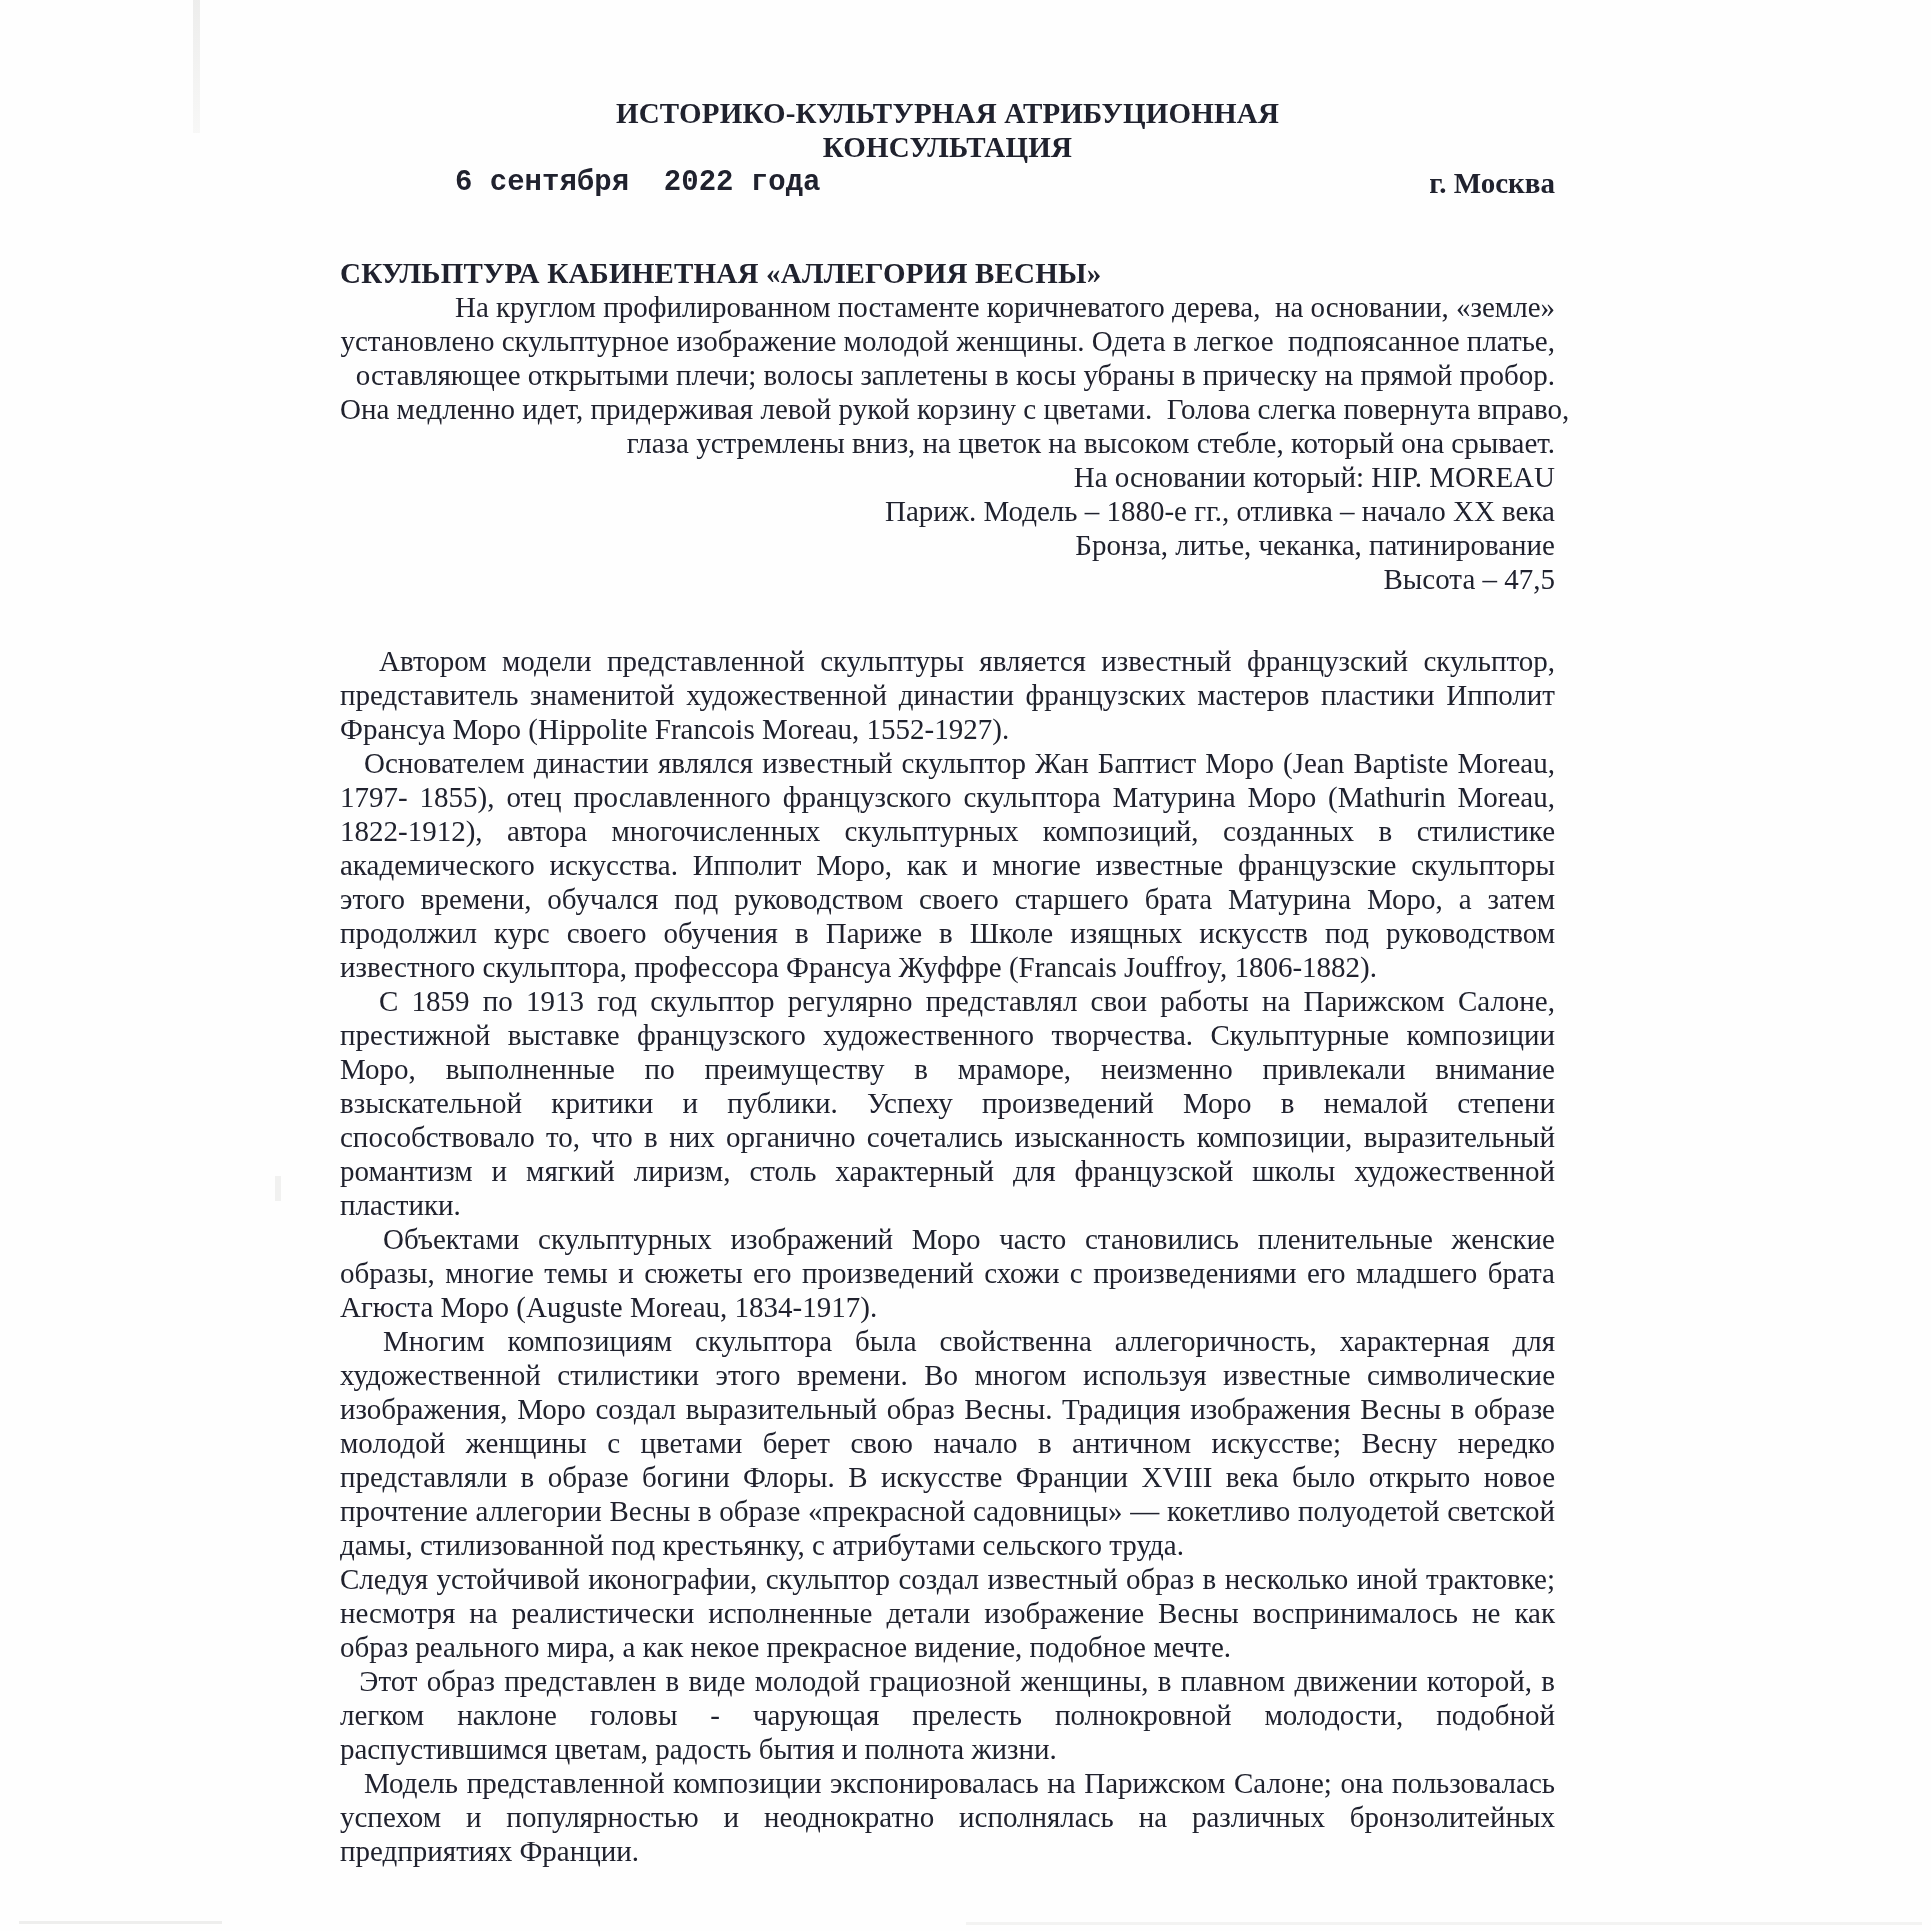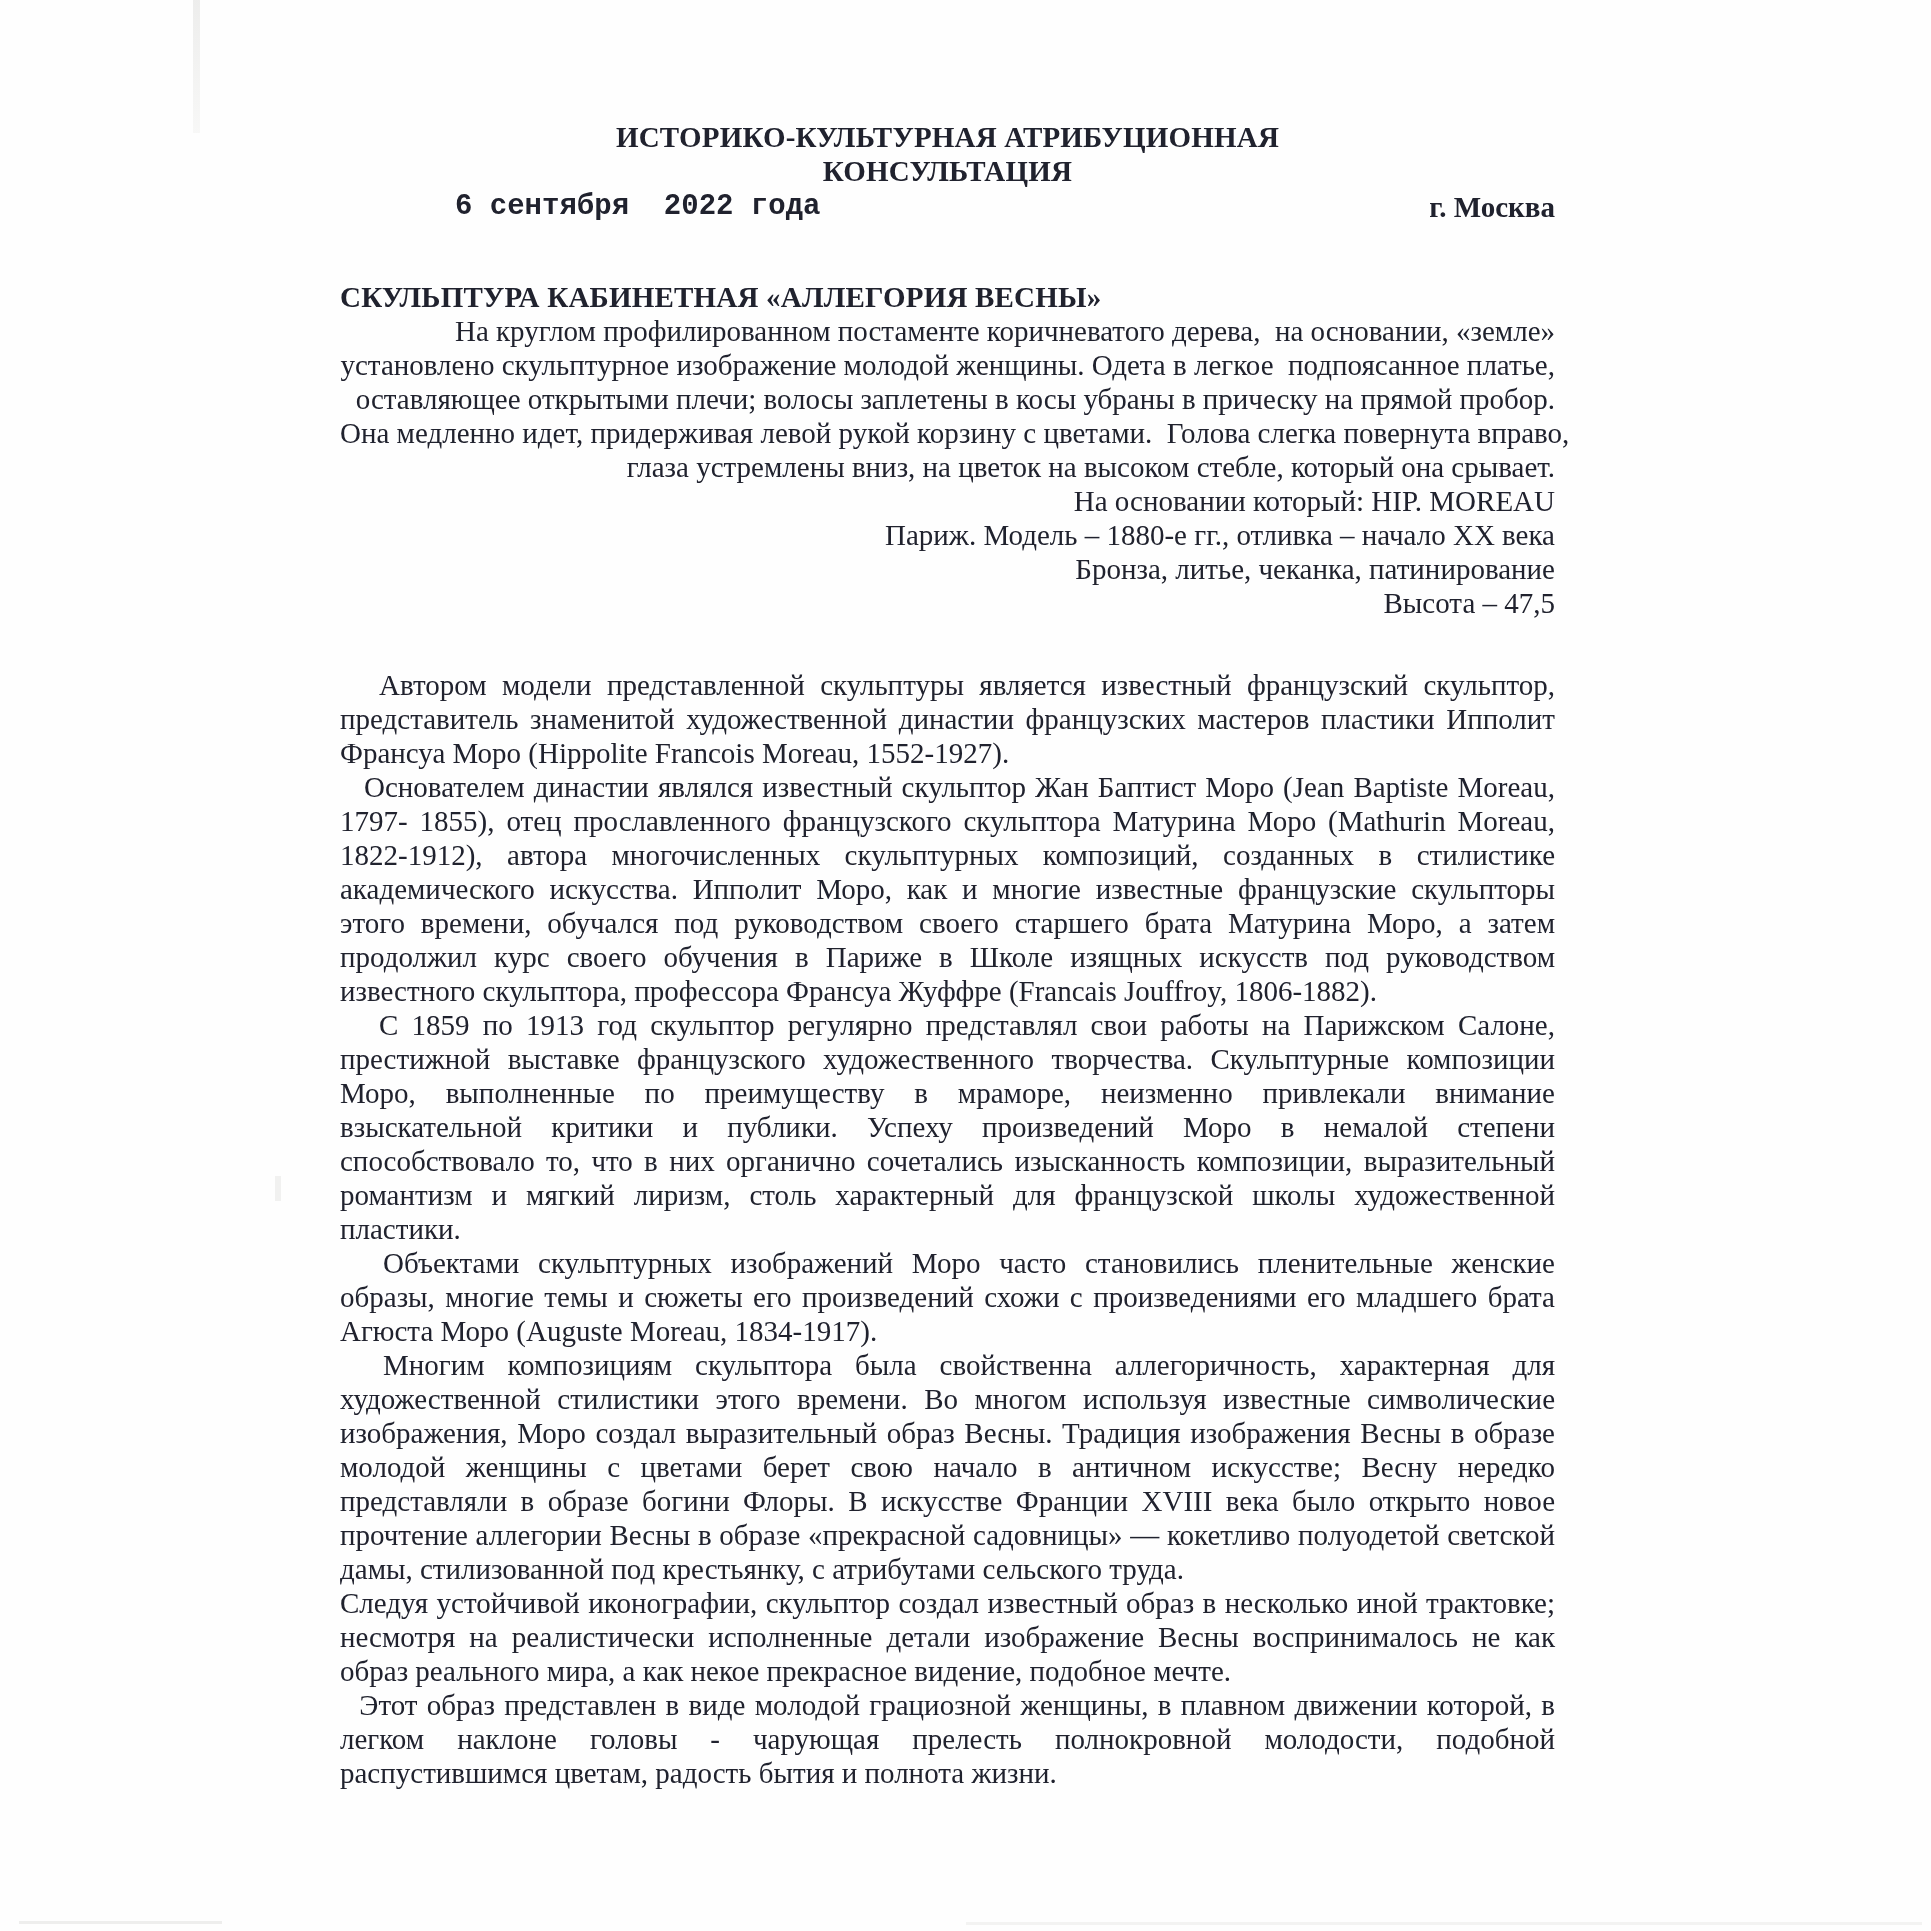--- a/index.html
+++ b/index.html
@@ -33,21 +33,21 @@
   }
   .artifact-speck-1 {
     left: 275px; top: 1176px; width: 5.8px; height: 25px;
     background: #ededec; opacity: .8;
   }
   .content {
     position: absolute;
     left: 340px;
     top: 0;
     width: 1215px;
-    padding-top: 120px;
+    padding-top: 96px;
     color: #20222e;
     font-size: 29px;
     line-height: 34px;
   }
   .doc-title {
     text-align: center;
     font-weight: bold;
     letter-spacing: 0.2px;
   }
   .dateline {
@@ -121,17 +121,18 @@
     </div>
 
     <div class="body-block">
       <p class="para ind40">Автором модели представленной скульптуры является известный французский скульптор, представитель знаменитой художественной династии французских мастеров пластики Ипполит Франсуа Моро (Hippolite Francois Moreau, 1552-1927).</p>
       <p class="para ind25">Основателем династии являлся известный скульптор Жан Баптист Моро (Jean Baptiste Moreau, 1797- 1855), отец прославленного французского скульптора Матурина Моро (Mathurin Moreau, 1822-1912), автора многочисленных скульптурных композиций, созданных в стилистике академического искусства. Ипполит Моро, как и многие известные французские скульпторы этого времени, обучался под руководством своего старшего брата Матурина Моро, а затем продолжил курс своего обучения в Париже в Школе изящных искусств под руководством известного скульптора, профессора Франсуа Жуффре (Francais Jouffroy, 1806-1882).</p>
       <p class="para ind40">С 1859 по 1913 год скульптор регулярно представлял свои работы на Парижском Салоне, престижной выставке французского художественного творчества. Скульптурные композиции Моро, выполненные по преимуществу в мраморе, неизменно привлекали внимание взыскательной критики и публики. Успеху произведений Моро в немалой степени способствовало то, что в них органично сочетались изысканность композиции, выразительный романтизм и мягкий лиризм, столь характерный для французской школы художественной пластики.</p>
       <p class="para ind45">Объектами скульптурных изображений Моро часто становились пленительные женские образы, многие темы и сюжеты его произведений схожи с произведениями его младшего брата Агюста Моро (Auguste Moreau, 1834-1917).</p>
       <p class="para ind45">Многим композициям скульптора была свойственна аллегоричность, характерная для художественной стилистики этого времени. Во многом используя известные символические изображения, Моро создал выразительный образ Весны. Традиция изображения Весны в образе молодой женщины с цветами берет свою начало в античном искусстве; Весну нередко представляли в образе богини Флоры. В искусстве Франции XVIII века было открыто новое прочтение аллегории Весны в образе «прекрасной садовницы» — кокетливо полуодетой светской дамы, стилизованной под крестьянку, с атрибутами сельского труда.</p>
       <p class="para ind0">Следуя устойчивой иконографии, скульптор создал известный образ в несколько иной трактовке; несмотря на реалистически исполненные детали изображение Весны воспринималось не как образ реального мира, а как некое прекрасное видение, подобное мечте.</p>
       <p class="para ind20">Этот образ представлен в виде молодой грациозной женщины, в плавном движении которой, в легком наклоне головы - чарующая прелесть полнокровной молодости, подобной распустившимся цветам, радость бытия и полнота жизни.</p>
+      <p class="para ind25">Модель представленной композиции экспонировалась на Парижском Салоне; она пользовалась успехом и популярностью и неоднократно исполнялась на различных бронзолитейных предприятиях Франции.</p>
     </div>
 
   </div>
 </div>
 
 
 </body></html>

